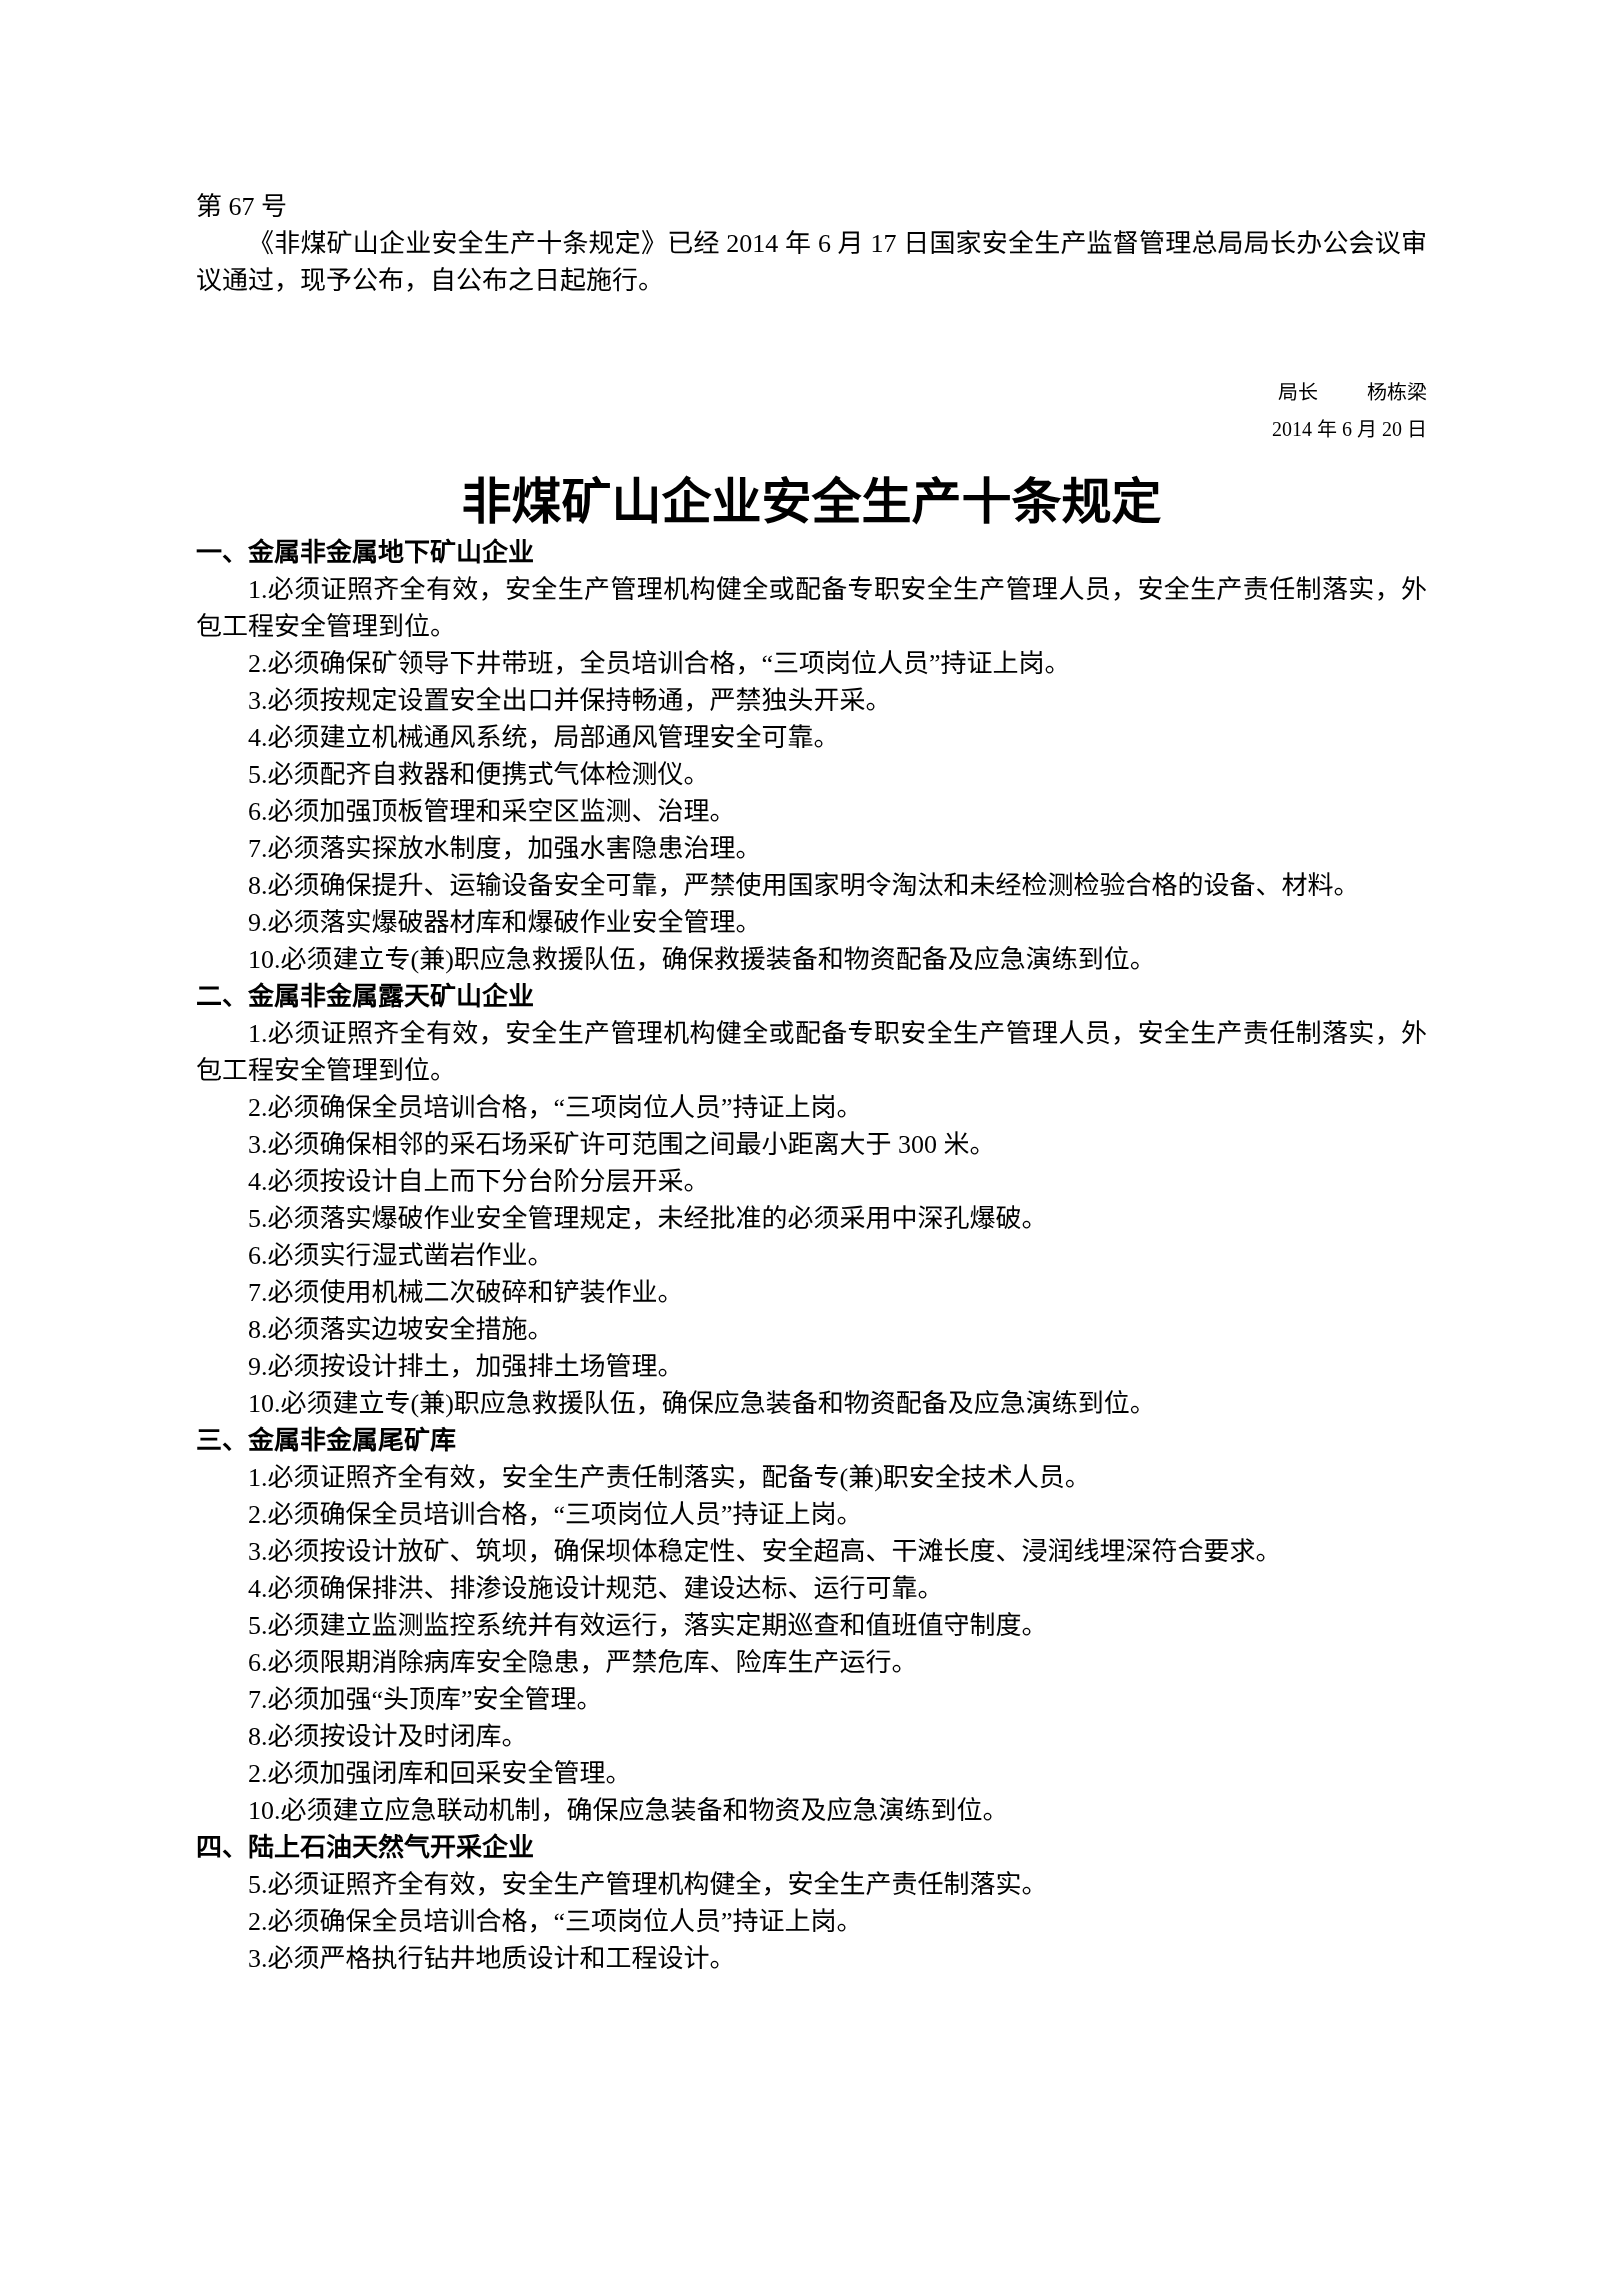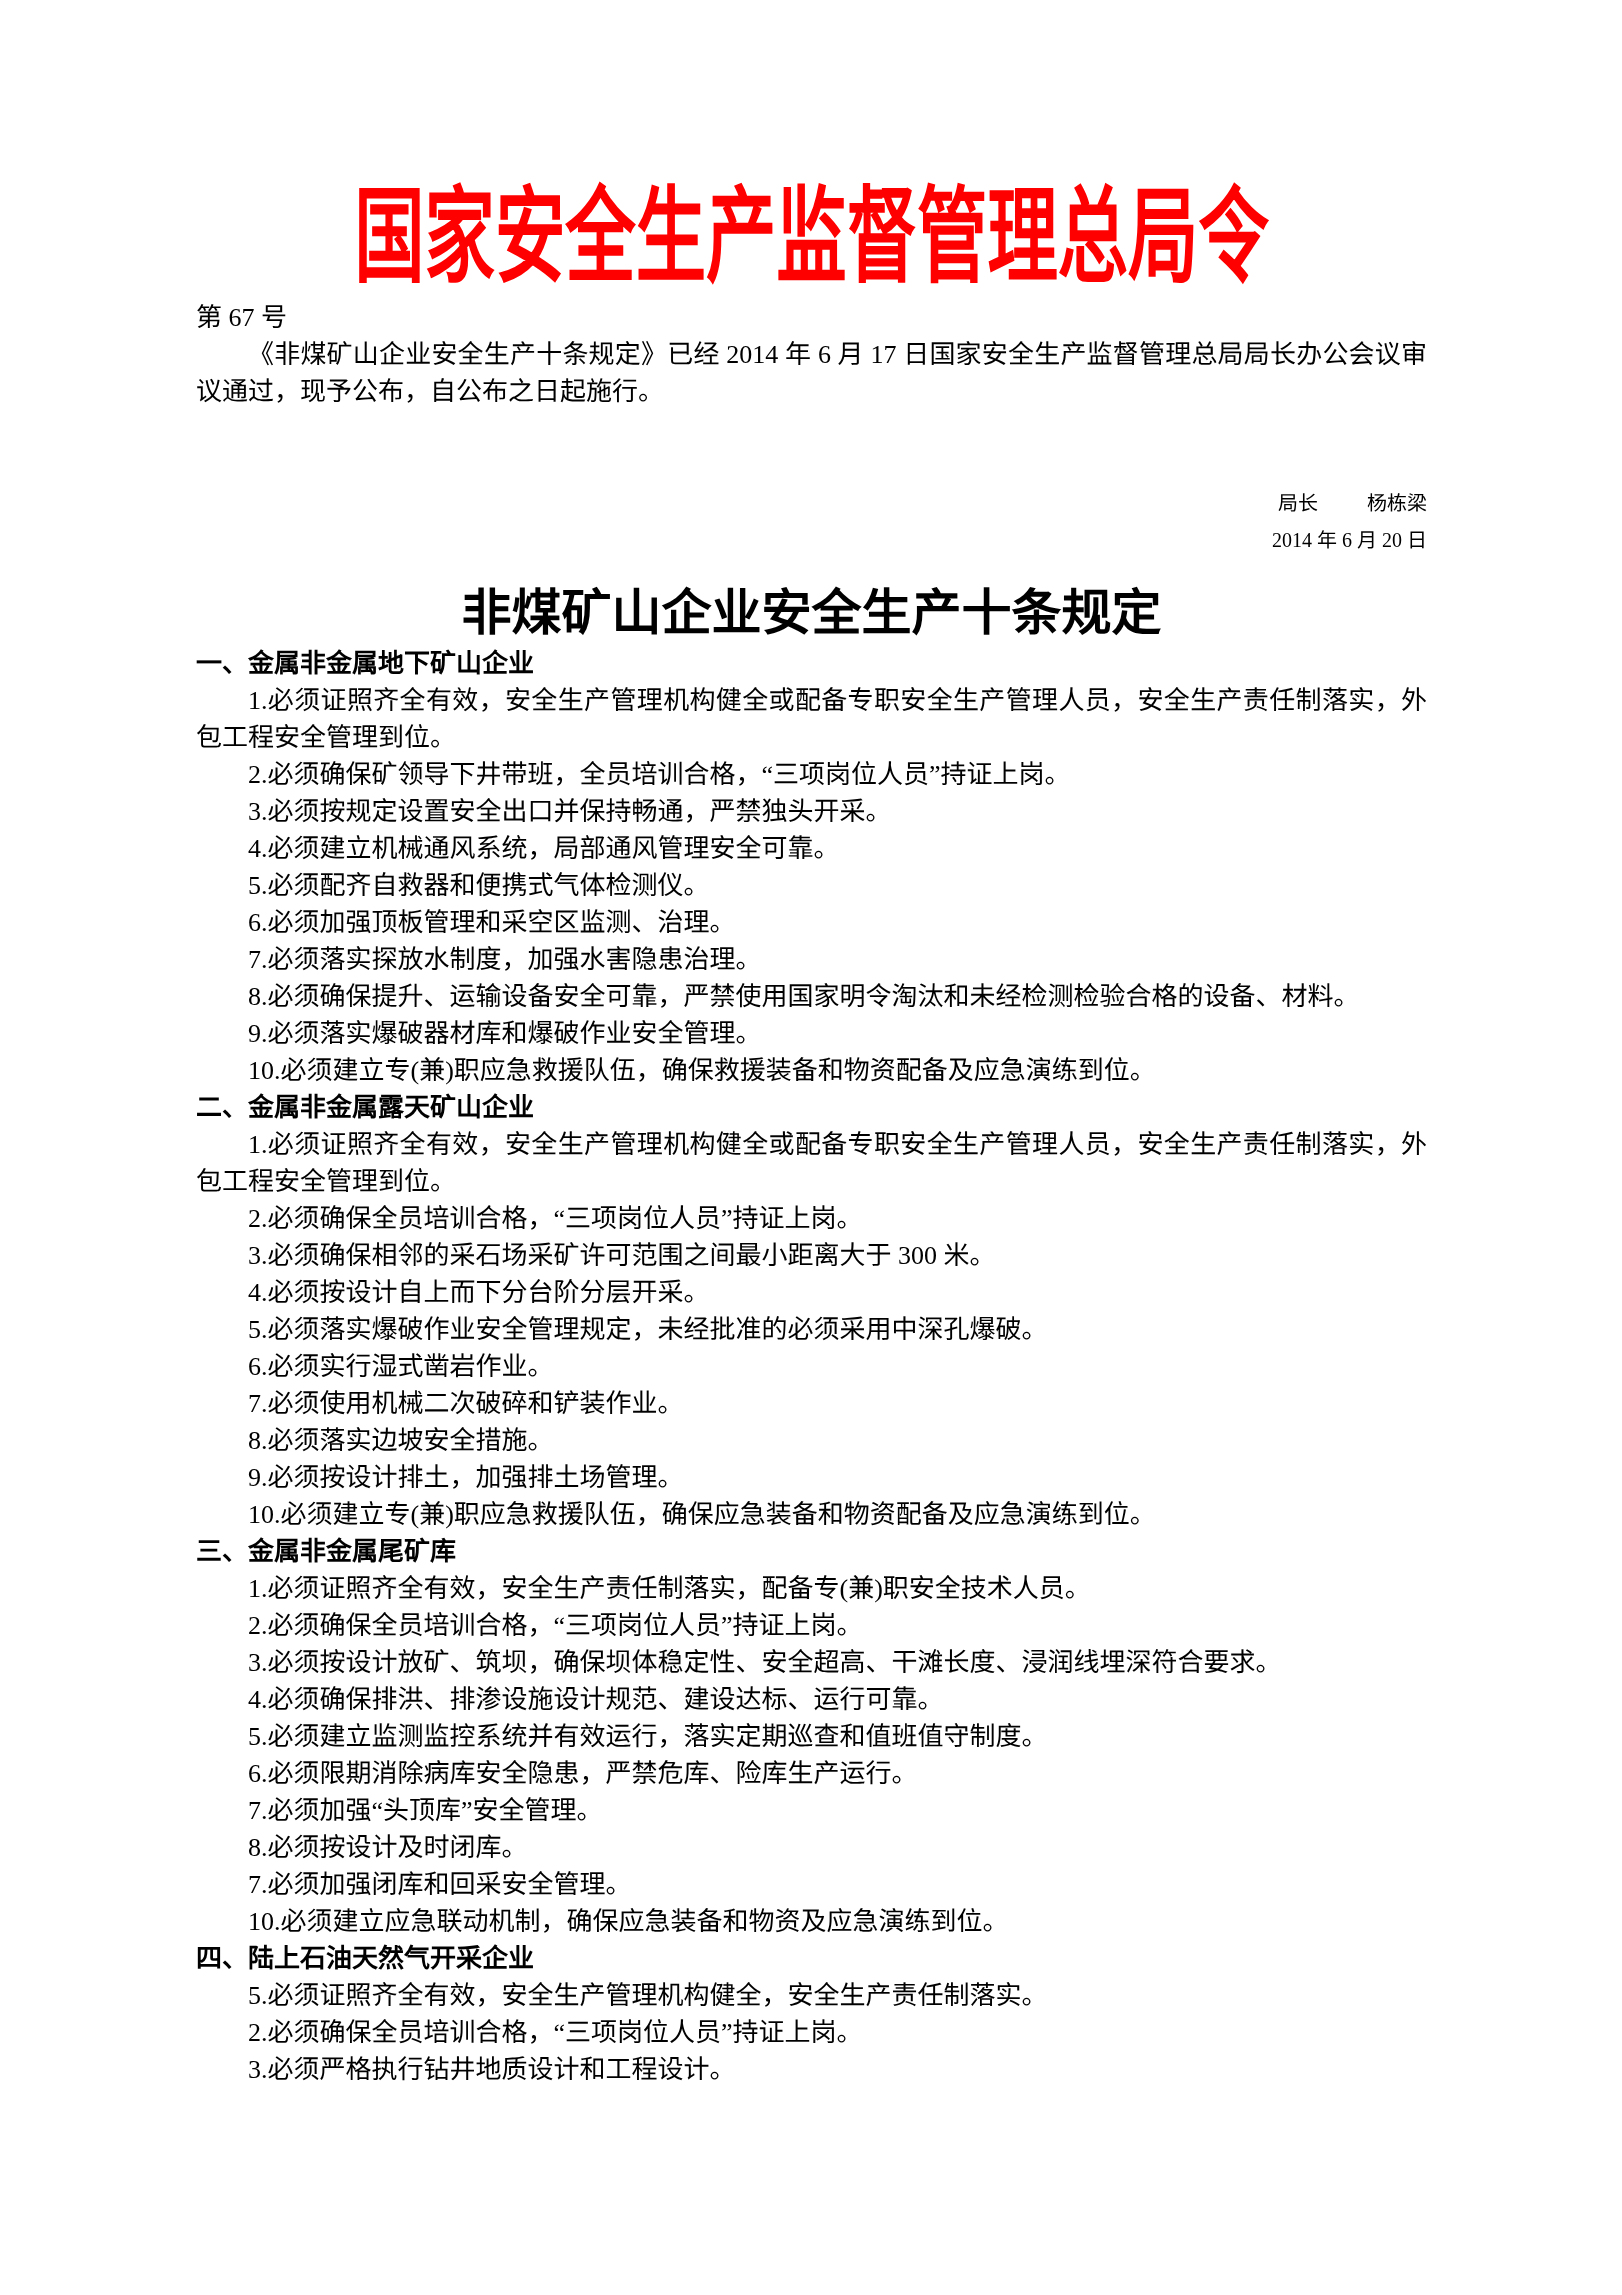--- a/index.html
+++ b/index.html
@@ -81,23 +81,20 @@
   .item {
     text-indent: 2em;
     text-align: justify;
   }
 </style>
 </head>
 <body>
 
 <div class="doc">
 
-  <div class="decree-title-wrap">
-    <div class="decree-title">国家安全生产监督管理总局令</div>
-  </div>
 
   <p class="decree-number">第 67 号</p>
 
   <p class="preamble">《非煤矿山企业安全生产十条规定》已经 2014 年 6 月 17 日国家安全生产监督管理总局局长办公会议审议通过，现予公布，自公布之日起施行。</p>
 
   <div class="signature-block">
     <div class="signature-line">
       <span class="sig-role">局长</span><span class="sig-name">杨栋梁</span>
     </div>
     <div class="signature-date">2014 年 6 月 20 日</div>
@@ -130,21 +127,21 @@
       <p class="item">10.必须建立专(兼)职应急救援队伍，确保应急装备和物资配备及应急演练到位。</p>
       <p class="sec-heading">三、金属非金属尾矿库</p>
       <p class="item">1.必须证照齐全有效，安全生产责任制落实，配备专(兼)职安全技术人员。</p>
       <p class="item">2.必须确保全员培训合格，“三项岗位人员”持证上岗。</p>
       <p class="item">3.必须按设计放矿、筑坝，确保坝体稳定性、安全超高、干滩长度、浸润线埋深符合要求。</p>
       <p class="item">4.必须确保排洪、排渗设施设计规范、建设达标、运行可靠。</p>
       <p class="item">5.必须建立监测监控系统并有效运行，落实定期巡查和值班值守制度。</p>
       <p class="item">6.必须限期消除病库安全隐患，严禁危库、险库生产运行。</p>
       <p class="item">7.必须加强“头顶库”安全管理。</p>
       <p class="item">8.必须按设计及时闭库。</p>
-      <p class="item">7.必须加强闭库和回采安全管理。</p>
+      <p class="item">2.必须加强闭库和回采安全管理。</p>
       <p class="item">10.必须建立应急联动机制，确保应急装备和物资及应急演练到位。</p>
       <p class="sec-heading">四、陆上石油天然气开采企业</p>
       <p class="item">5.必须证照齐全有效，安全生产管理机构健全，安全生产责任制落实。</p>
       <p class="item">2.必须确保全员培训合格，“三项岗位人员”持证上岗。</p>
       <p class="item">3.必须严格执行钻井地质设计和工程设计。</p>
     </div>
 
 </div>
 
 

